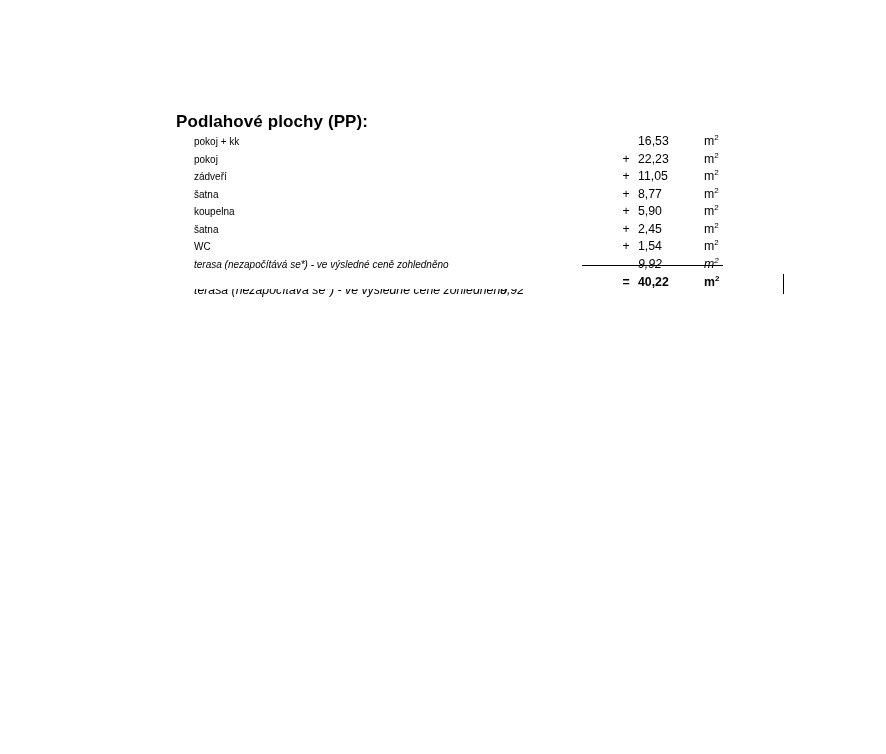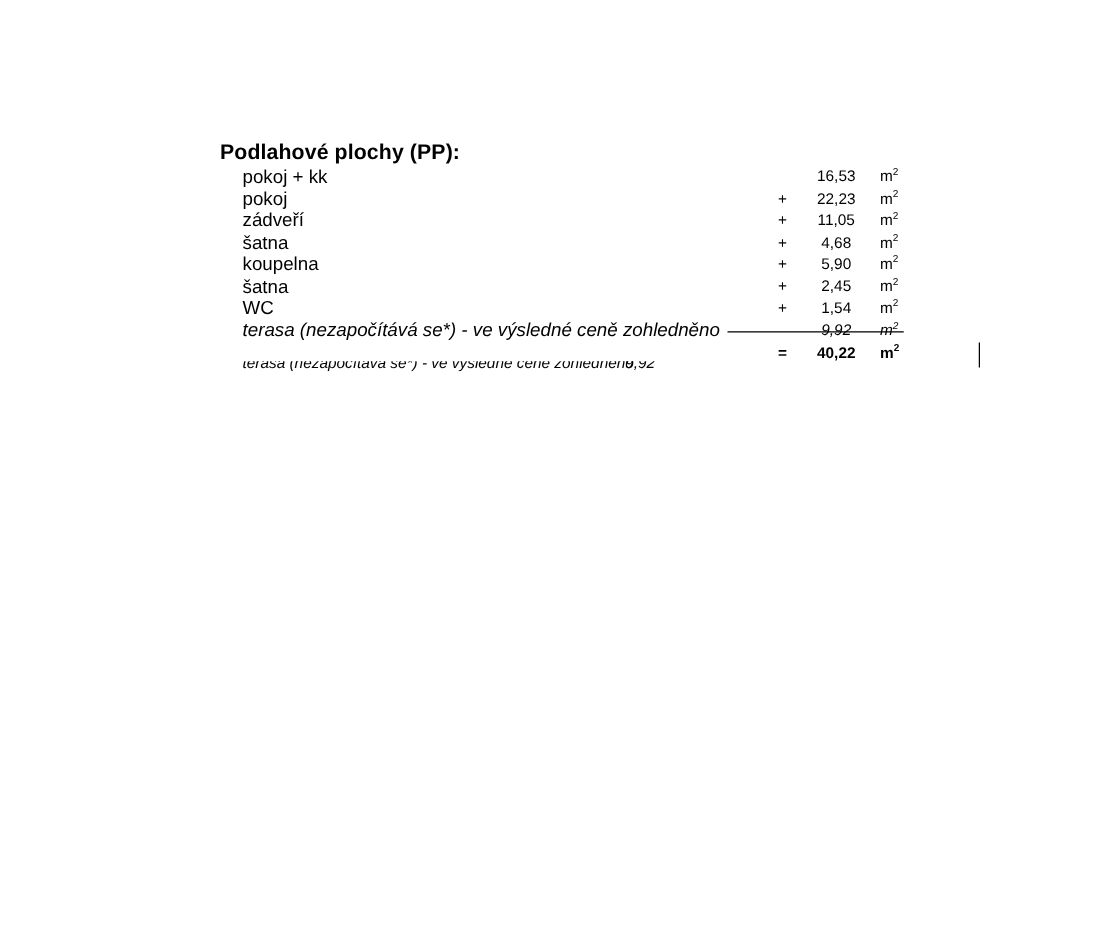--- a/index.html
+++ b/index.html
@@ -45,38 +45,38 @@
     position: relative;
     height: 17.5px;
     line-height: 17.5px;
     white-space: nowrap;
   }
 
   .label {
     position: absolute;
     left: 18px;
     top: 0;
-    font-size: 15px;
+    font-size: 10px;
   }
 
   .op {
     position: absolute;
     left: 443px;
     top: 0;
     width: 14px;
     text-align: center;
     font-size: 12.3px;
   }
 
   .value {
     position: absolute;
     left: 462px;
     top: 0;
     width: 62px;
-    text-align: center;
+    text-align: left;
     font-size: 12.3px;
   }
 
   .unit {
     position: absolute;
     left: 528px;
     top: 0;
     font-size: 12.3px;
   }
 
@@ -175,21 +175,21 @@
     <div class="row">
       <span class="label">zádveří</span>
       <span class="op">+</span>
       <span class="value">11,05</span>
       <span class="unit"><span>m</span><sup>2</sup></span>
     </div>
 
     <div class="row">
       <span class="label">šatna</span>
       <span class="op">+</span>
-      <span class="value">4,68</span>
+      <span class="value">8,77</span>
       <span class="unit"><span>m</span><sup>2</sup></span>
     </div>
 
     <div class="row">
       <span class="label">koupelna</span>
       <span class="op">+</span>
       <span class="value">5,90</span>
       <span class="unit"><span>m</span><sup>2</sup></span>
     </div>
 

